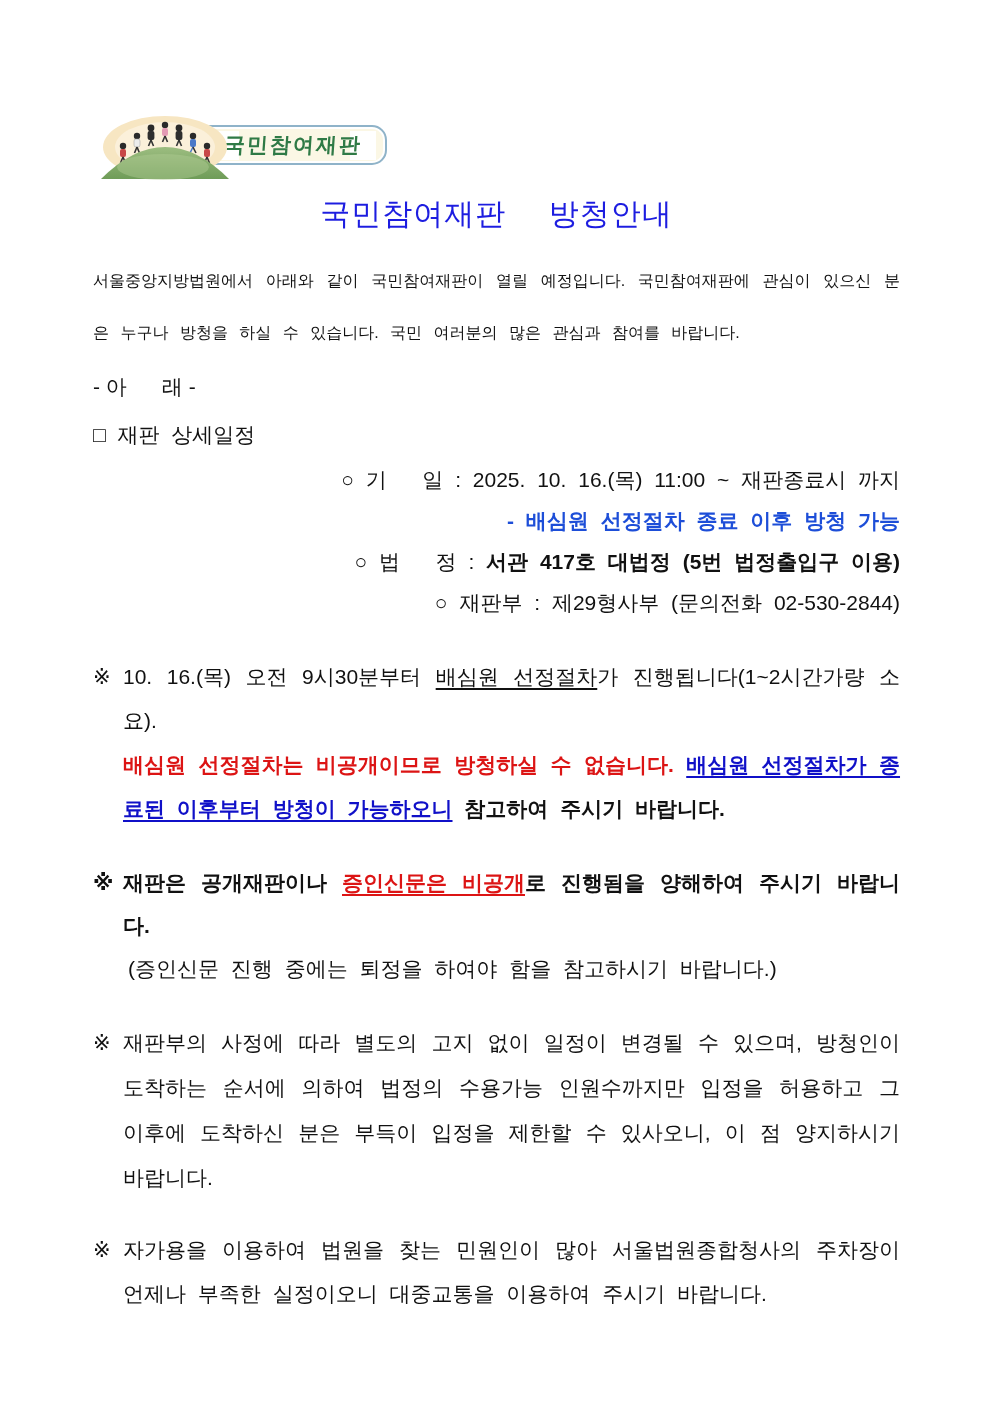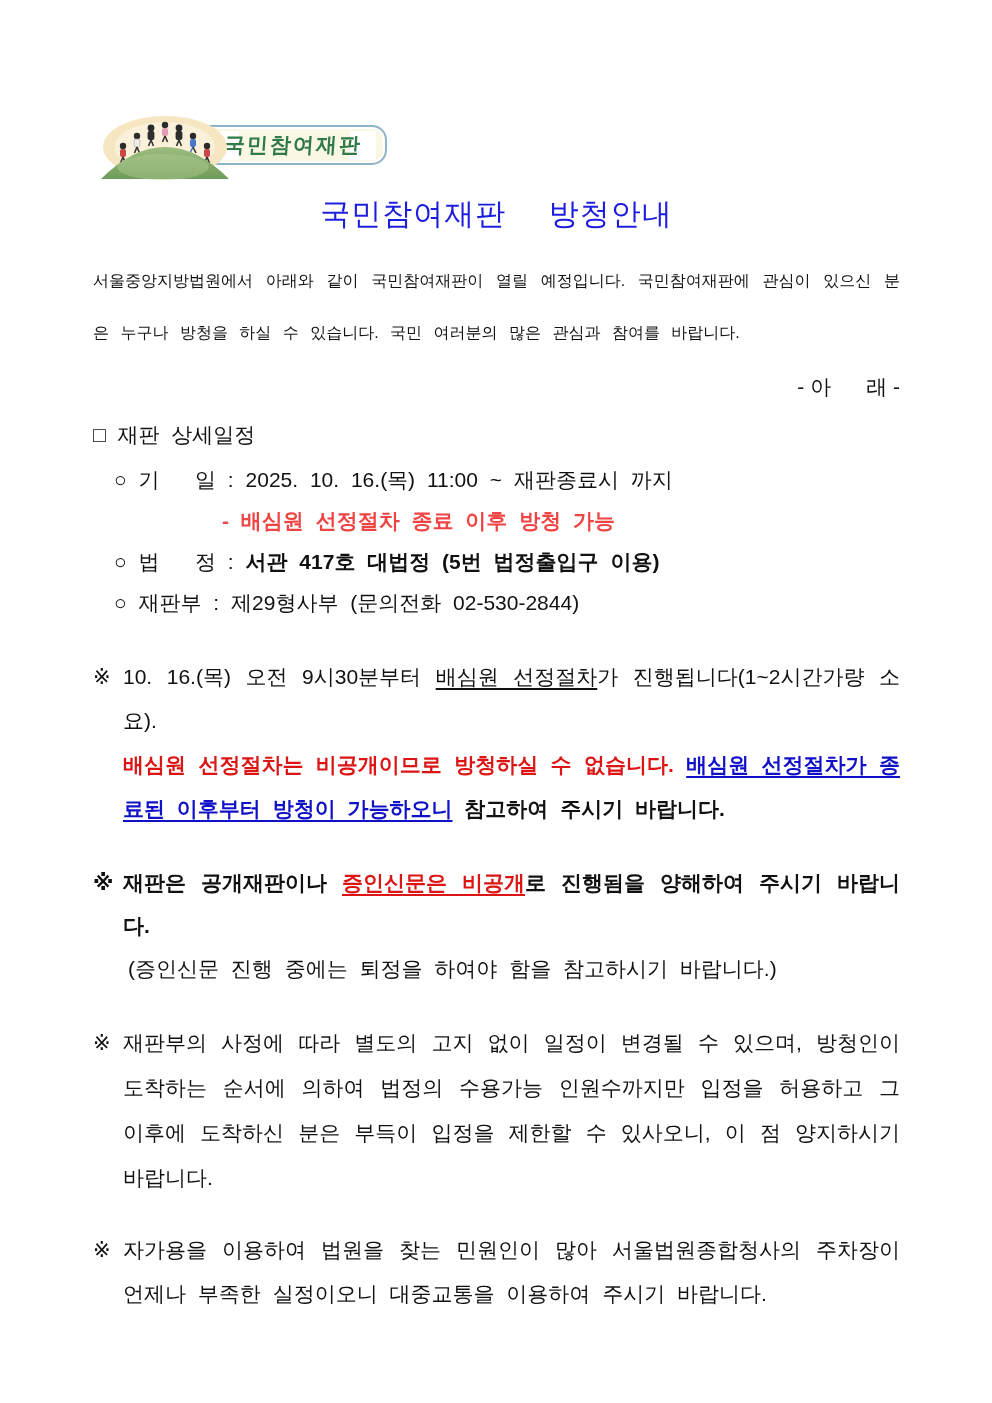--- a/index.html
+++ b/index.html
@@ -51,51 +51,51 @@
   .intro {
     margin:20px 0 0 0;
     font-size:16px; line-height:52px;
     text-align:justify;
     word-spacing:7px;
   }
 
   
   .divider-line {
     margin-top:12px;
-    text-align:right;
+    text-align:left;
     font-size:21px; line-height:32px;
     white-space:pre;
   }
 
   
   .schedule-heading {
     margin-top:16px;
     font-size:21px; line-height:32px;
     white-space:pre; word-spacing:6px;
   }
   .schedule-list { margin-top:8px; padding-left:21px; font-size:21px; }
-  .schedule-list .line { line-height:41px; white-space:pre; word-spacing:6px; }
+  .schedule-list .line { line-height:41px; white-space:pre; word-spacing:6px;text-align:right; }
   .sub-note { padding-left:108px; }
 
   
   .note { display:flex; font-size:21px; }
   .note .marker { flex:0 0 30px; width:30px; }
   .note .note-body { flex:1 1 auto; min-width:0; }
   .note p { margin:0; text-align:justify; word-spacing:6px; }
   .note-1 { margin-top:32px; } .note-1 .marker, .note-1 p { line-height:44px; }
   .note-2 { margin-top:30px; } .note-2 .marker, .note-2 p { line-height:43px; }
   .note-2 .paren-line { padding-left:5px; }
   .note-3 { margin-top:30px; } .note-3 .marker, .note-3 p { line-height:45px; }
   .note-4 { margin-top:28px; } .note-4 .marker, .note-4 p { line-height:44px; }
 
   
   .bold { font-weight:bold; }
   .u { text-decoration:underline; text-underline-offset:4px; }
   .red { color:#dc1414; }
-  .blue { color:#ef4444; }
+  .blue { color:#1d4ed8; }
   .deepblue { color:#1010c8; }
 </style>
 </head>
 <body>
 
 <div class="page">
 
   <div class="logo">
     <div class="banner">
       <div class="banner-sq left"></div>

